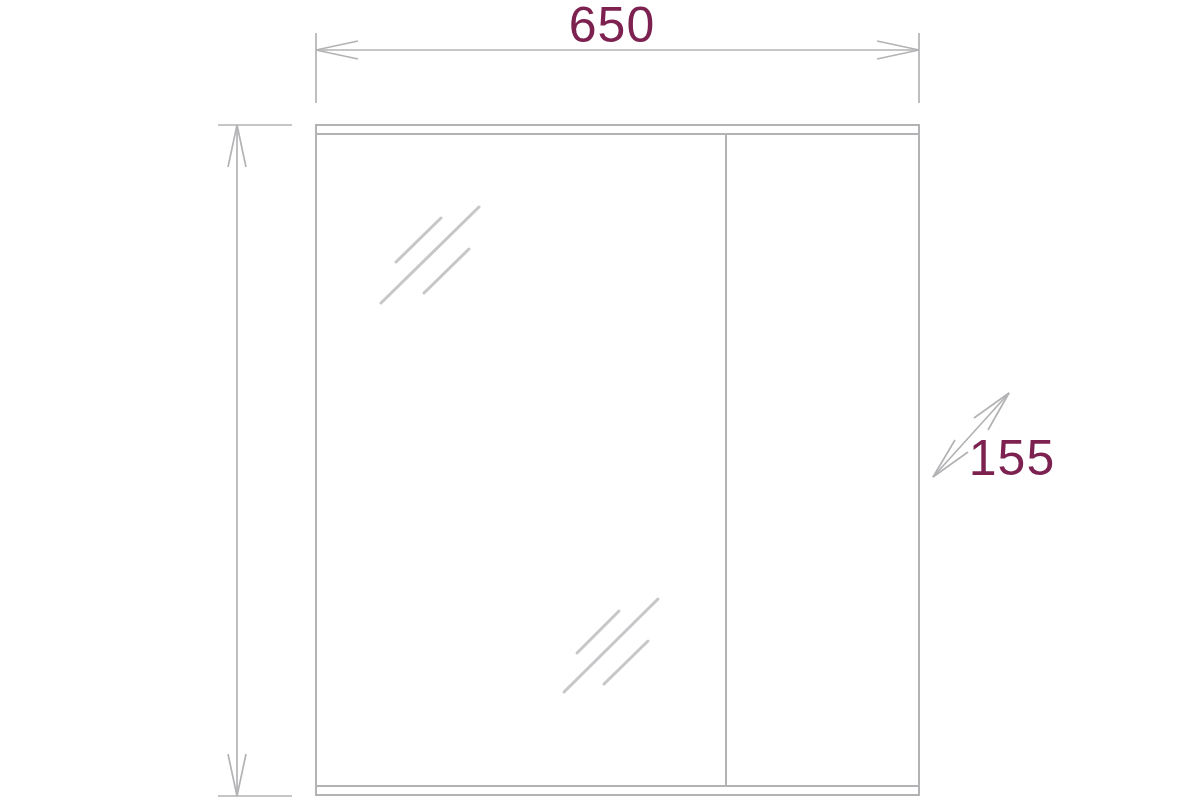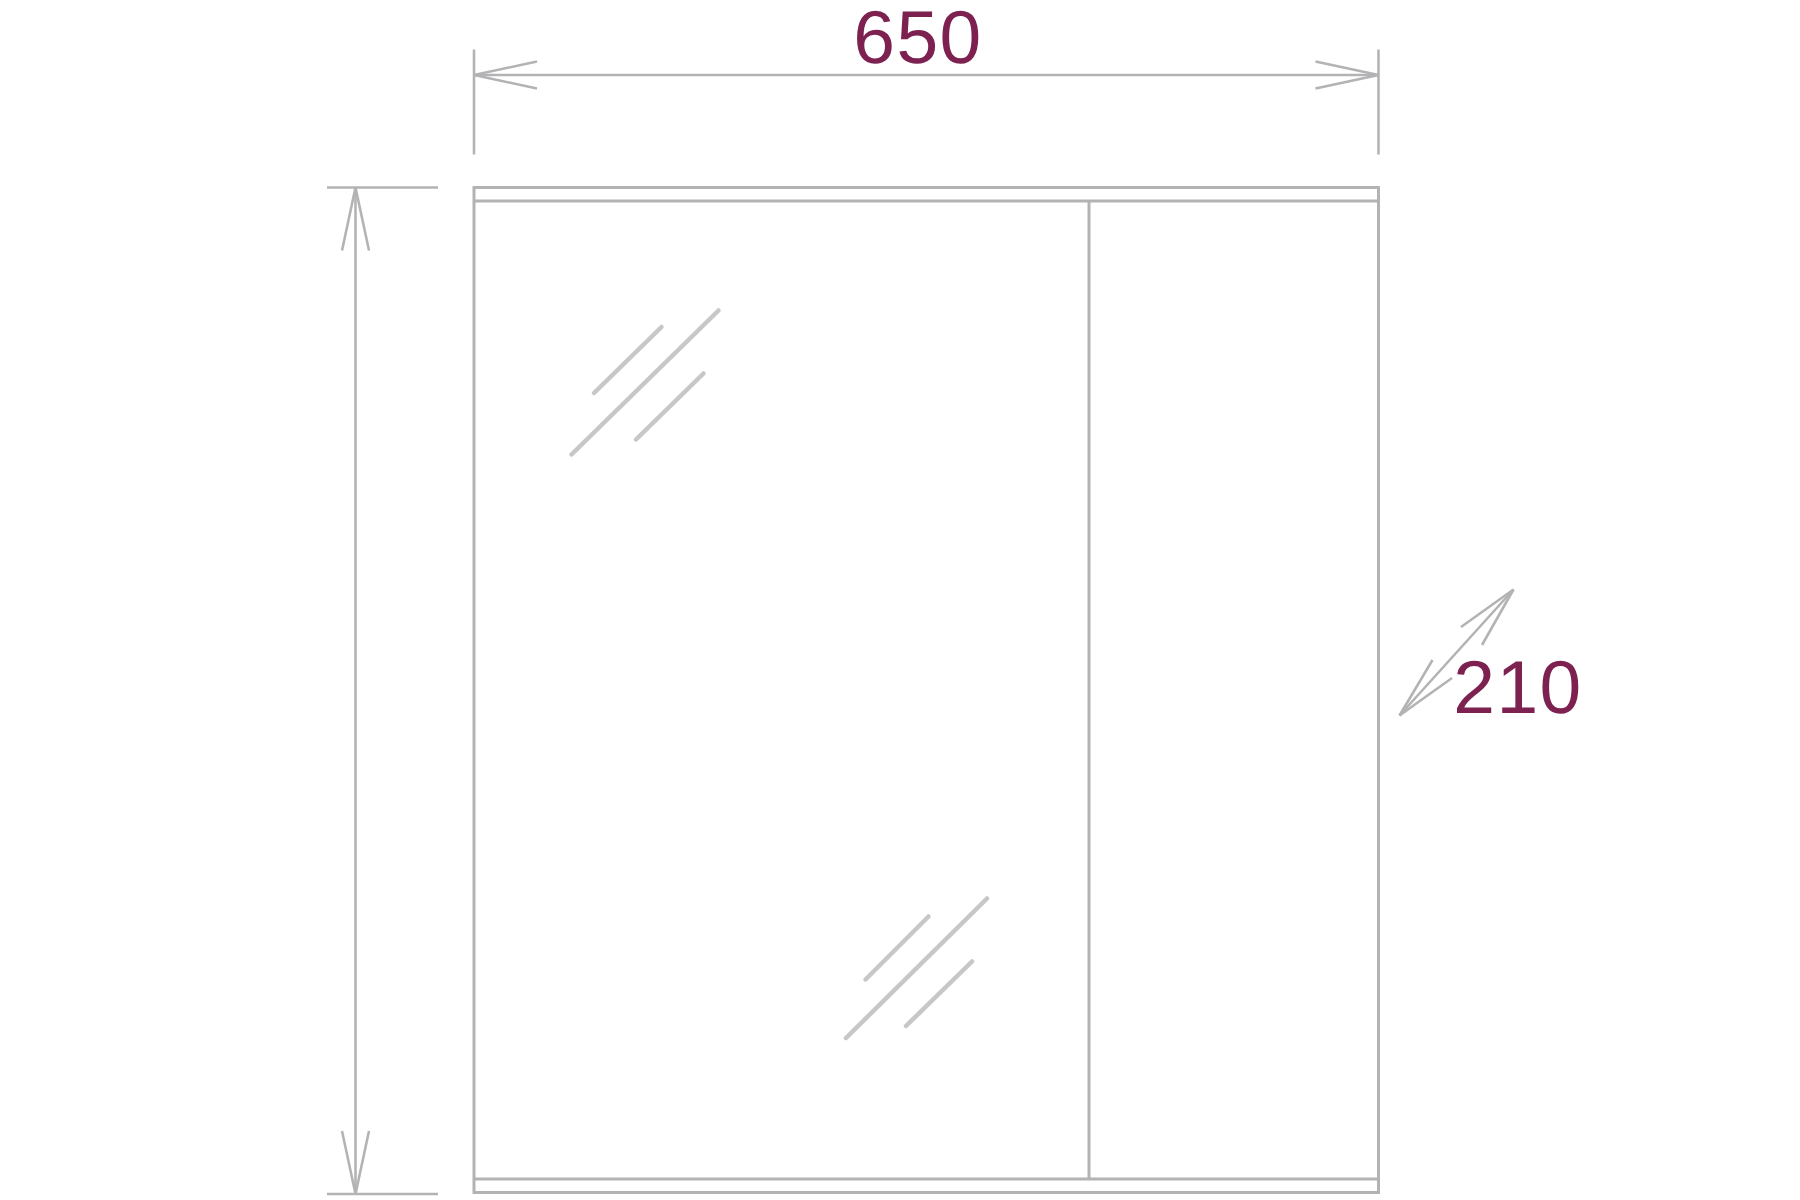--- a/index.html
+++ b/index.html
@@ -88,14 +88,14 @@
       <g>
         <line x1="933" y1="477" x2="968" y2="452"></line>
         <line x1="933" y1="477" x2="955" y2="440"></line>
       </g>
     </g>
   </svg>
 
   <div class="dim-label" style="left:612px; top:25px;">650</div>
 
 
-  <div class="dim-label" style="left:1012px; top:458px;">210</div>
+  <div class="dim-label" style="left:1012px; top:458px;">155</div>
 </div>
 
 </body></html>

